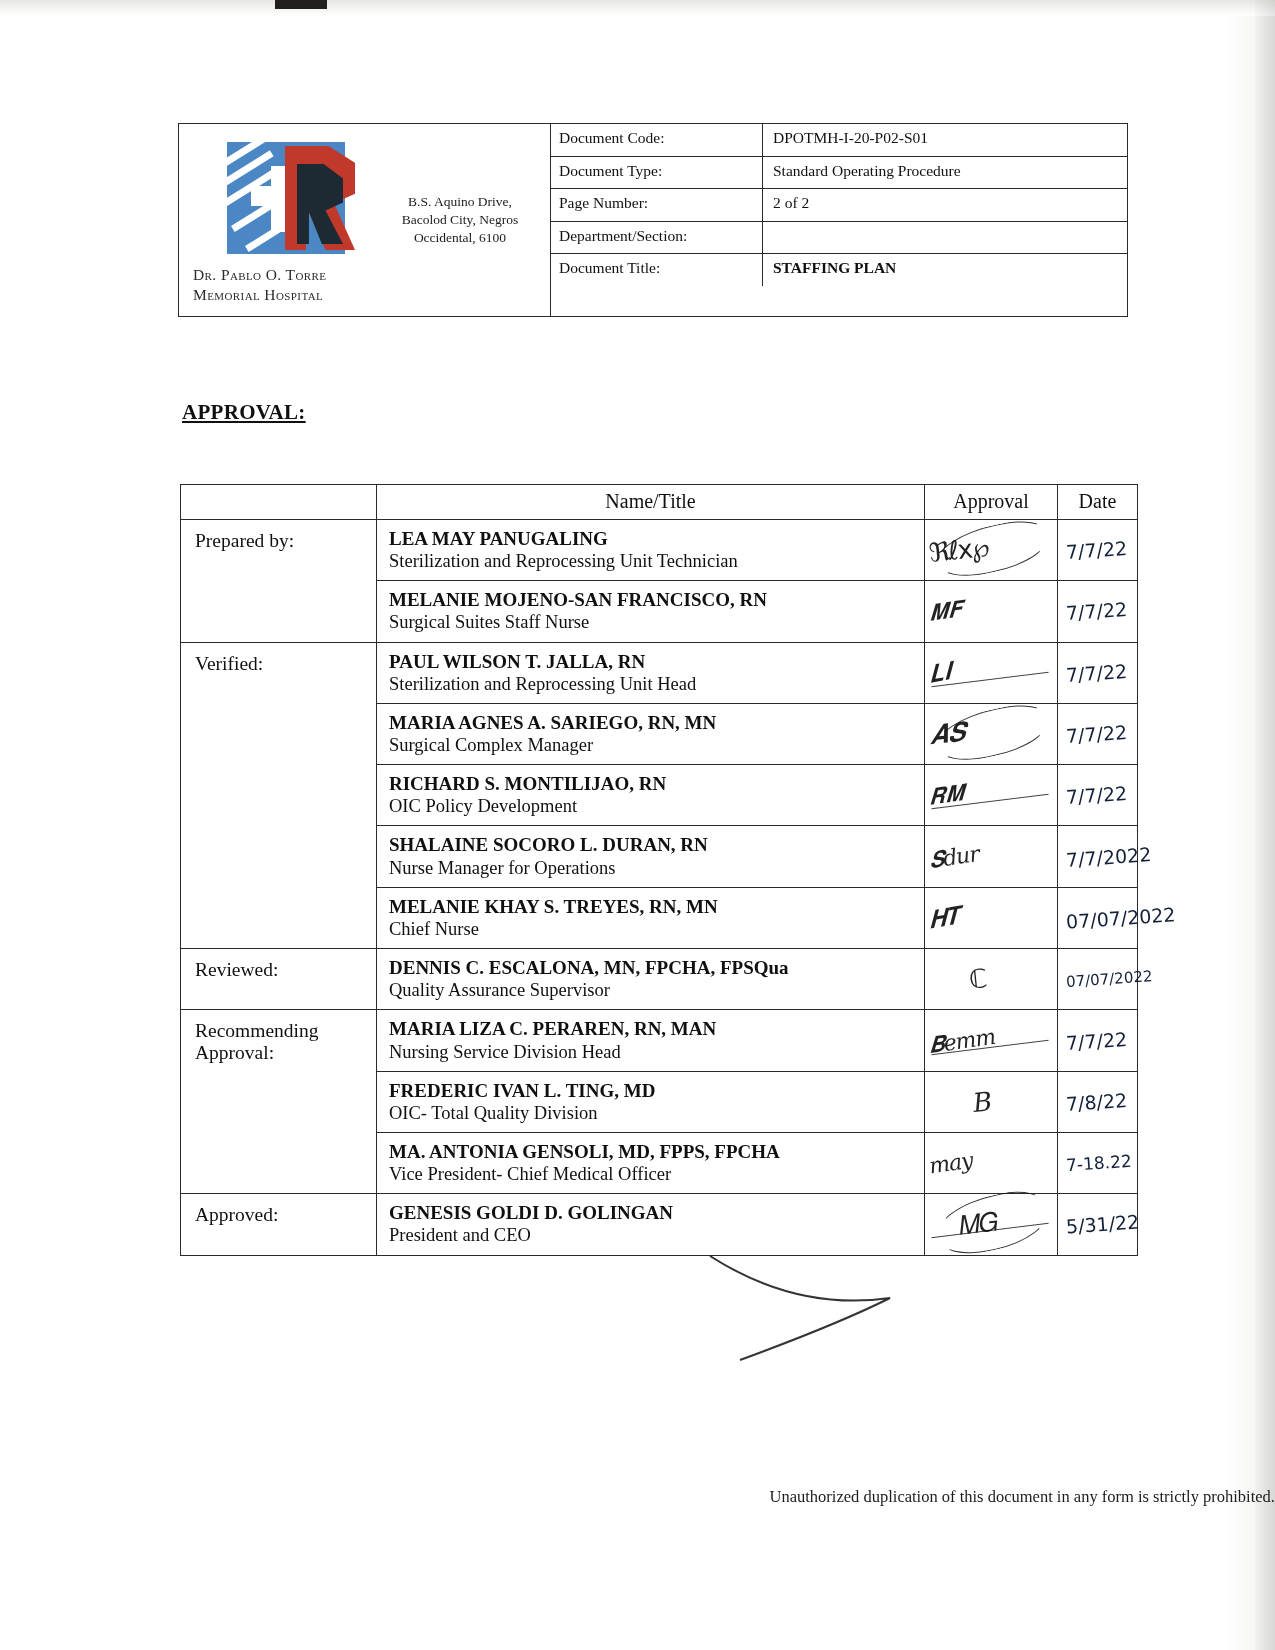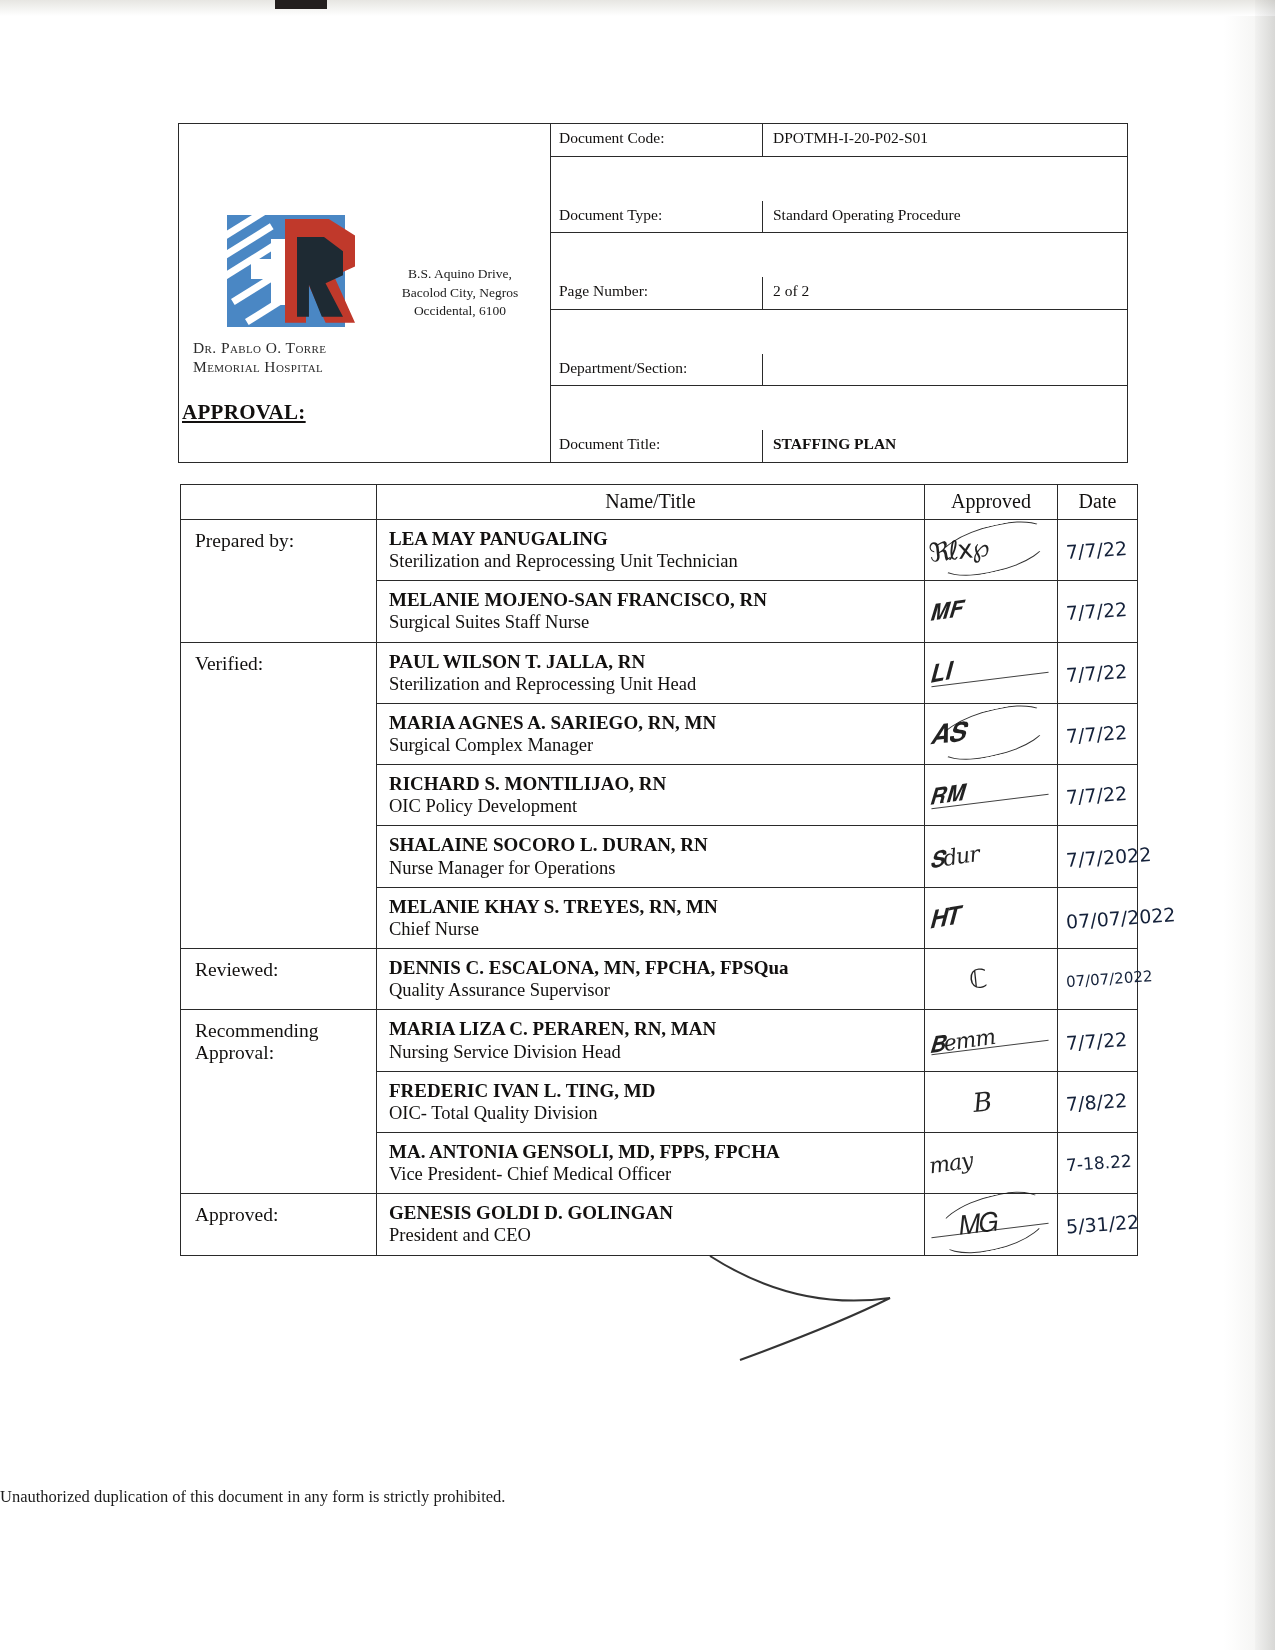--- a/index.html
+++ b/index.html
@@ -148,21 +148,20 @@
     line-height: 1.35;
     text-align: center;
     color: #1c1c1c;
     margin-left: 6px;
     width: 150px;
   }
   .meta-table {
     flex: 1;
     display: flex;
     flex-direction: column;
-    gap: 44px;
   }
   .meta-row {
     display: flex;
     border-bottom: 1.2px solid #2a2a2a;
     min-height: 31.5px;
   }
   .meta-row:last-child { border-bottom: none; }
   .meta-label {
     width: 212px;
     box-sizing: border-box;
@@ -295,21 +294,21 @@
     height: 120px;
     pointer-events: none;
   }
 
   
   .footer-note {
     position: absolute;
     left: 0;
     right: 0;
     top: 1487px;
-    text-align: left;
+    text-align: right;
     font-size: 16.5px;
     color: #1c1c1c;
   }
 </style>
 </head>
 <body>
 
 <div class="page">
   <div class="scan-edge-top"></div>
   <div class="scan-blackbar"></div>
@@ -368,21 +367,21 @@
     <colgroup>
       <col class="col-role">
       <col class="col-name">
       <col class="col-sign">
       <col class="col-date">
     </colgroup>
     <thead>
       <tr>
         <th class="hdr-blank"></th>
         <th class="hdr-cell">Name/Title</th>
-        <th class="hdr-cell">Approved</th>
+        <th class="hdr-cell">Approval</th>
         <th class="hdr-cell">Date</th>
       </tr>
     </thead>
     <tbody>
 
       <tr>
         <td class="role-cell" rowspan="2">Prepared by:</td>
         <td class="person-cell">
           <div class="person-name">LEA MAY PANUGALING</div>
           <div class="person-title">Sterilization and Reprocessing Unit Technician</div>

